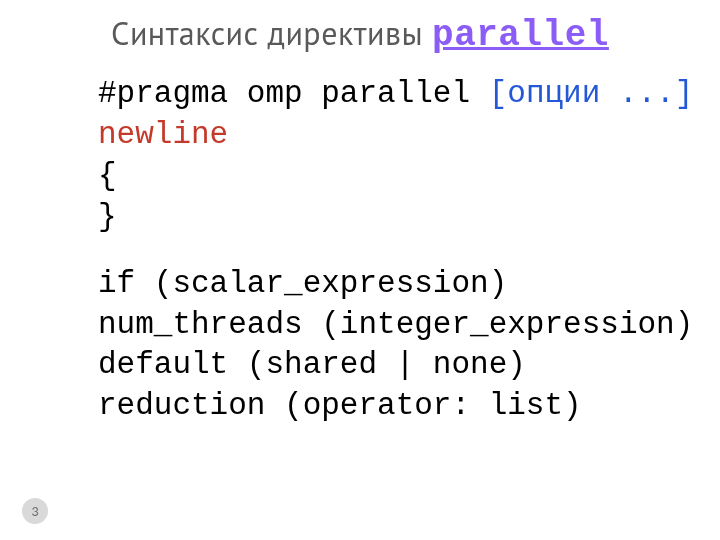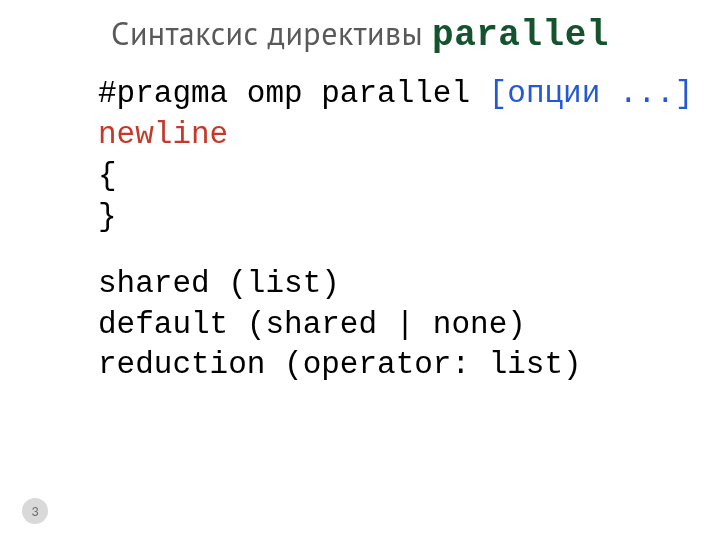--- a/index.html
+++ b/index.html
@@ -21,21 +21,22 @@
       font-size: 32px;
       color: #595959;
       font-weight: normal;
       margin-bottom: 18px;
       letter-spacing: 0.5px;
     }
     .title .mono {
       font-family: "Courier New", Courier, monospace;
       font-weight: bold;
       font-size: 36px;
-      color: #14532d;
+      color: #8b5cf6;
+      text-decoration: underline;
     }
     .content {
       padding-left: 98px;
       font-family: "Courier New", Courier, monospace;
       font-size: 31px;
       line-height: 1.32;
       color: #000000;
       font-weight: normal;
     }
     .content .opt {
@@ -72,21 +73,22 @@
   </h1>
 
   <div class="content">
     <div class="block">
       <div><span>#pragma omp parallel </span><span class="opt">[опции ...]</span><span> </span><span class="kw">newline</span></div>
       <div>{</div>
       <div></div>
       <div>}</div>
     </div>
     <div>
-      <div>shared (list)</div>
+      <div>if (scalar_expression)</div>
+      <div>num_threads (integer_expression)</div>
       <div>default (shared | none)</div>
       <div>reduction (operator: list)</div>
     </div>
   </div>
 
   <div class="page-num">
     <span>3</span>
   </div>
 </div>
 

